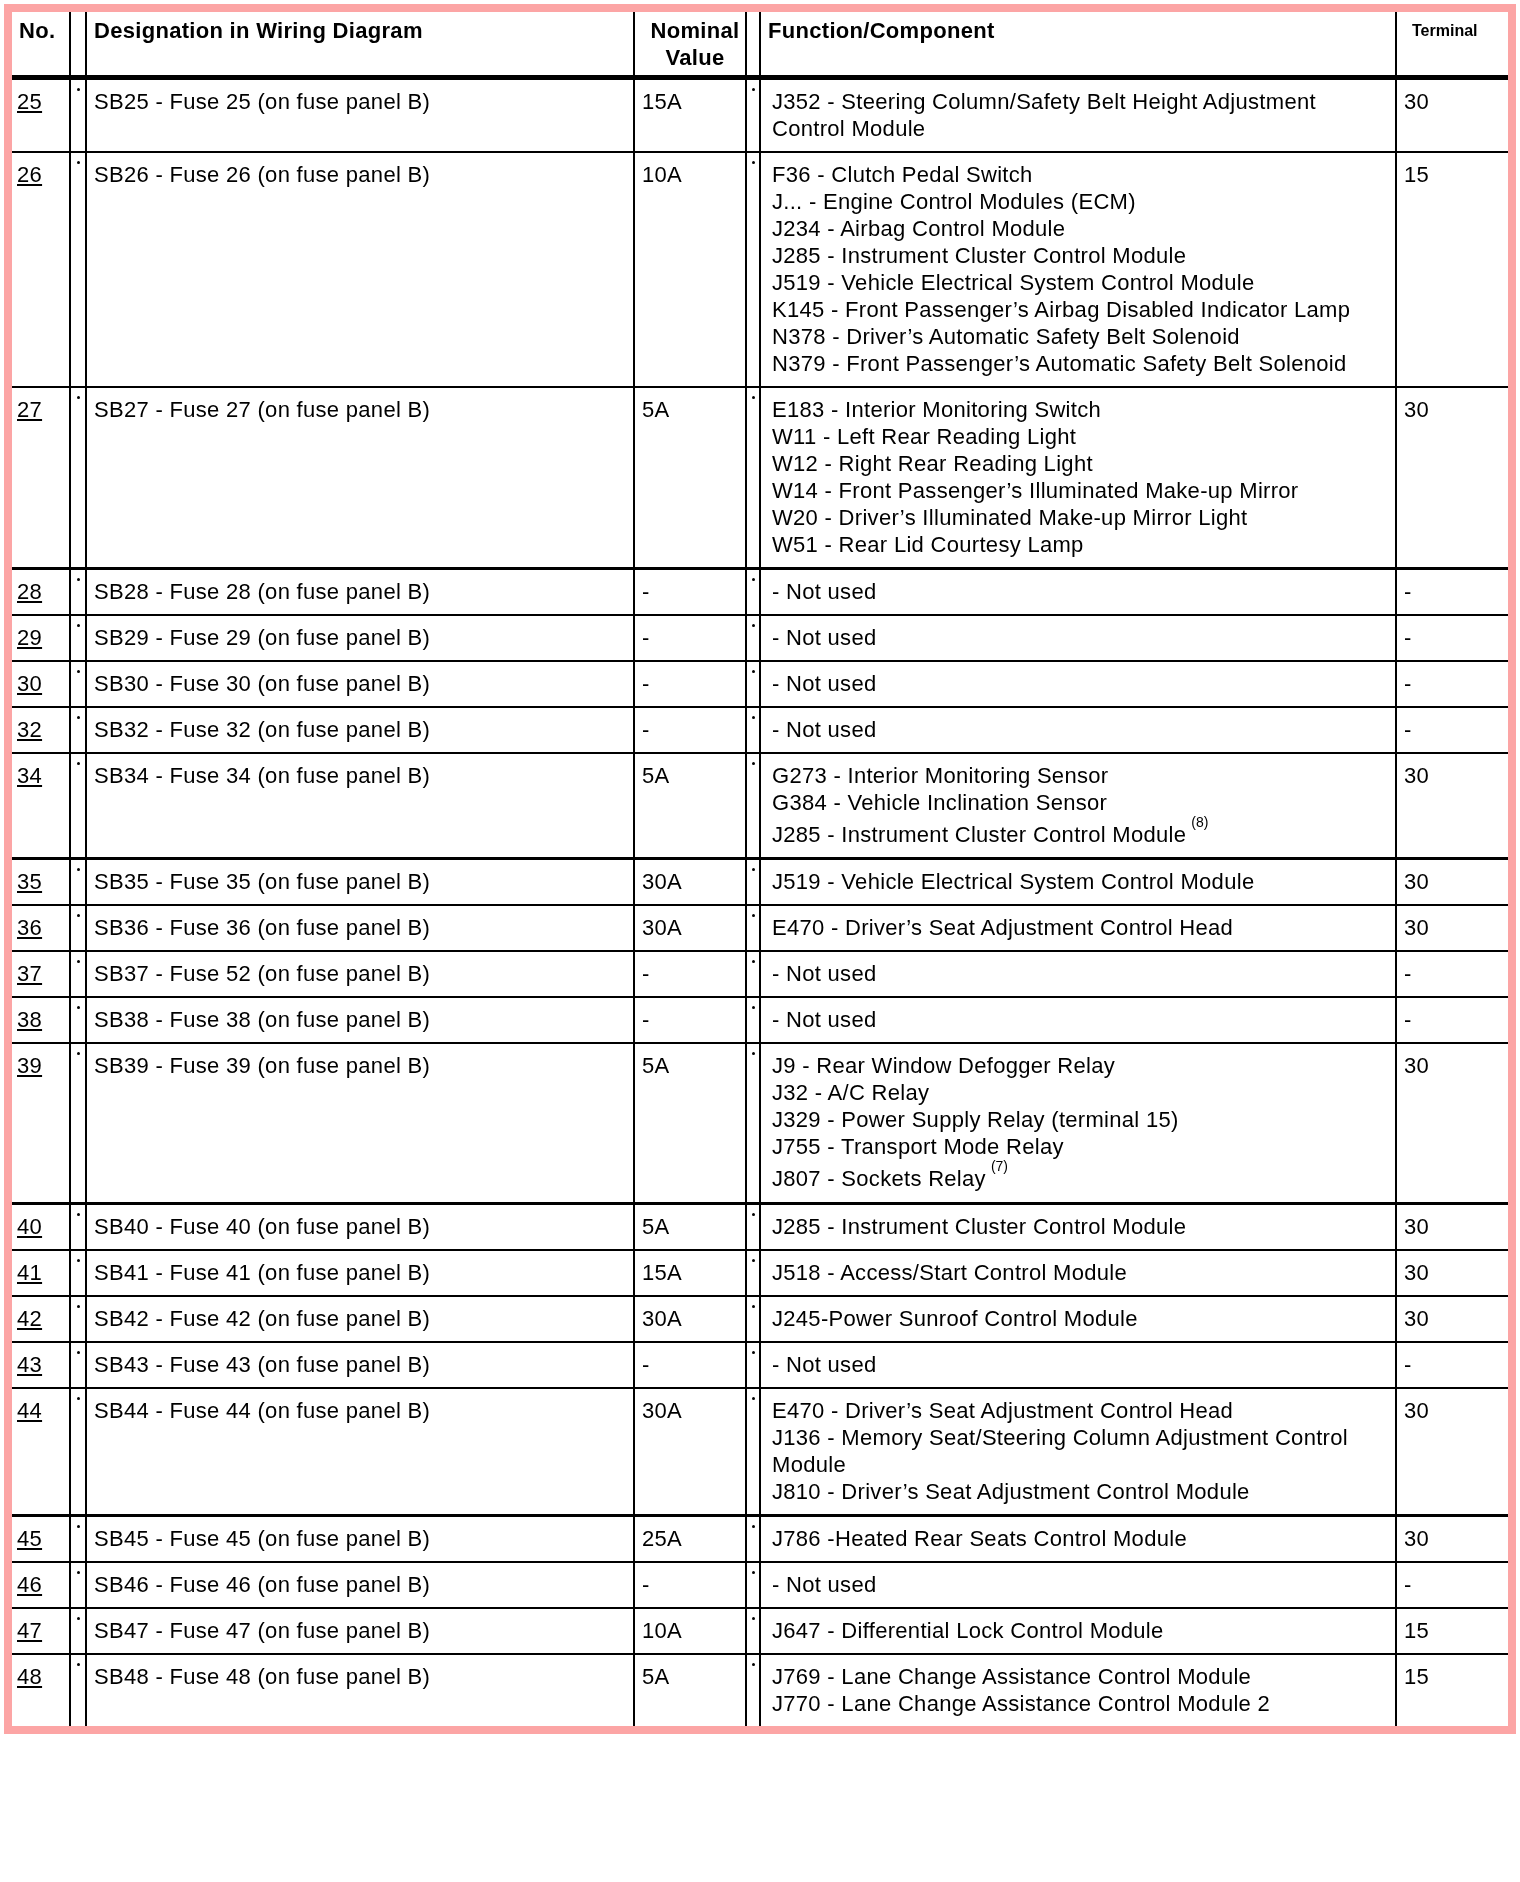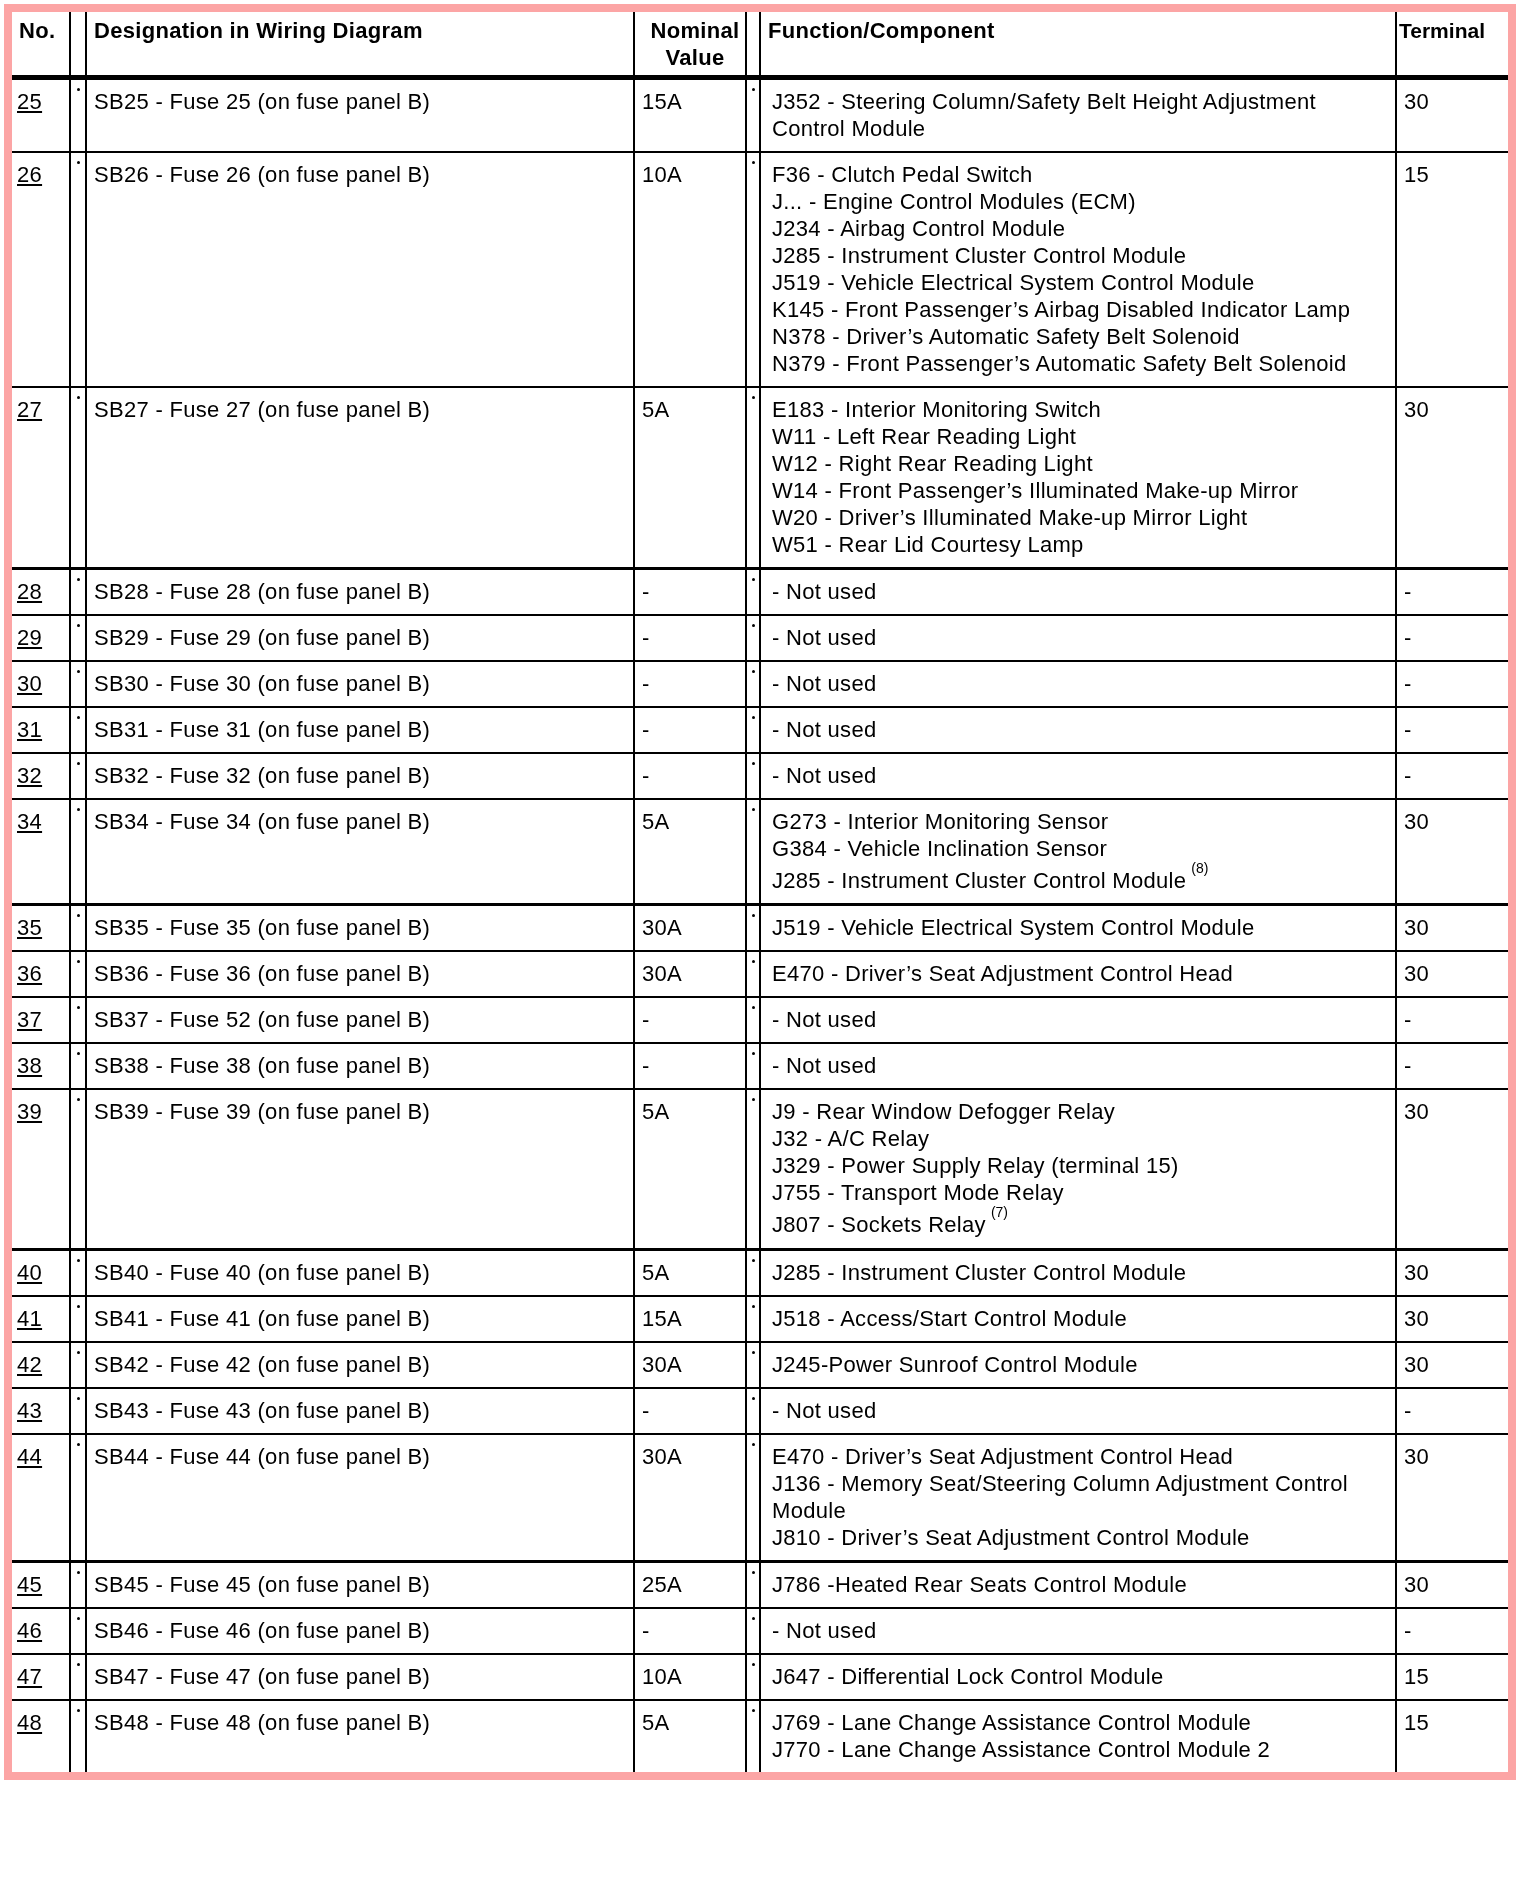--- a/index.html
+++ b/index.html
@@ -25,21 +25,21 @@
     overflow:hidden;
     word-wrap:break-word;
   }
   thead th{
     border-bottom:5px solid #000;
     font-weight:bold;
     text-align:left;
     padding:5px 2px 4px 7px;
   }
   thead th.c-nom{text-align:center;padding-left:12px;padding-right:2px;}
-  thead th.c-term{padding-left:2px;font-size:21px;letter-spacing:0;}
+  thead th.c-term{padding-left:15px;font-size:16px;letter-spacing:0;}
   tbody td{padding:8px 6px 9px 7px;}
   tbody td.c-no{padding-left:5px;text-decoration:underline;}
   tbody td.c-sp{padding:0;}
   tbody td.c-fn{padding-left:11px;padding-right:6px;}
   tbody tr.thick-top td{border-top-width:3px;margin-left:20px;}
   .fn-line{display:block;}
   .fn-sup{
     font-size:14px;
     letter-spacing:0;
     position:relative;
@@ -174,35 +174,20 @@
           <td class="c-nom">-</td>
           <td class="c-sp">
             <div class="row-dot"></div>
           </td>
           <td class="c-fn">
             <span class="fn-line"><span>- Not used</span></span>
           </td>
           <td class="c-term">-</td>
         </tr>
         <tr>
-          <td class="c-no">31</td>
-          <td class="c-sp">
-            <div class="row-dot"></div>
-          </td>
-          <td class="c-des">SB31 - Fuse 31 (on fuse panel B)</td>
-          <td class="c-nom">-</td>
-          <td class="c-sp">
-            <div class="row-dot"></div>
-          </td>
-          <td class="c-fn">
-            <span class="fn-line"><span>- Not used</span></span>
-          </td>
-          <td class="c-term">-</td>
-        </tr>
-        <tr>
           <td class="c-no">32</td>
           <td class="c-sp">
             <div class="row-dot"></div>
           </td>
           <td class="c-des">SB32 - Fuse 32 (on fuse panel B)</td>
           <td class="c-nom">-</td>
           <td class="c-sp">
             <div class="row-dot"></div>
           </td>
           <td class="c-fn">

